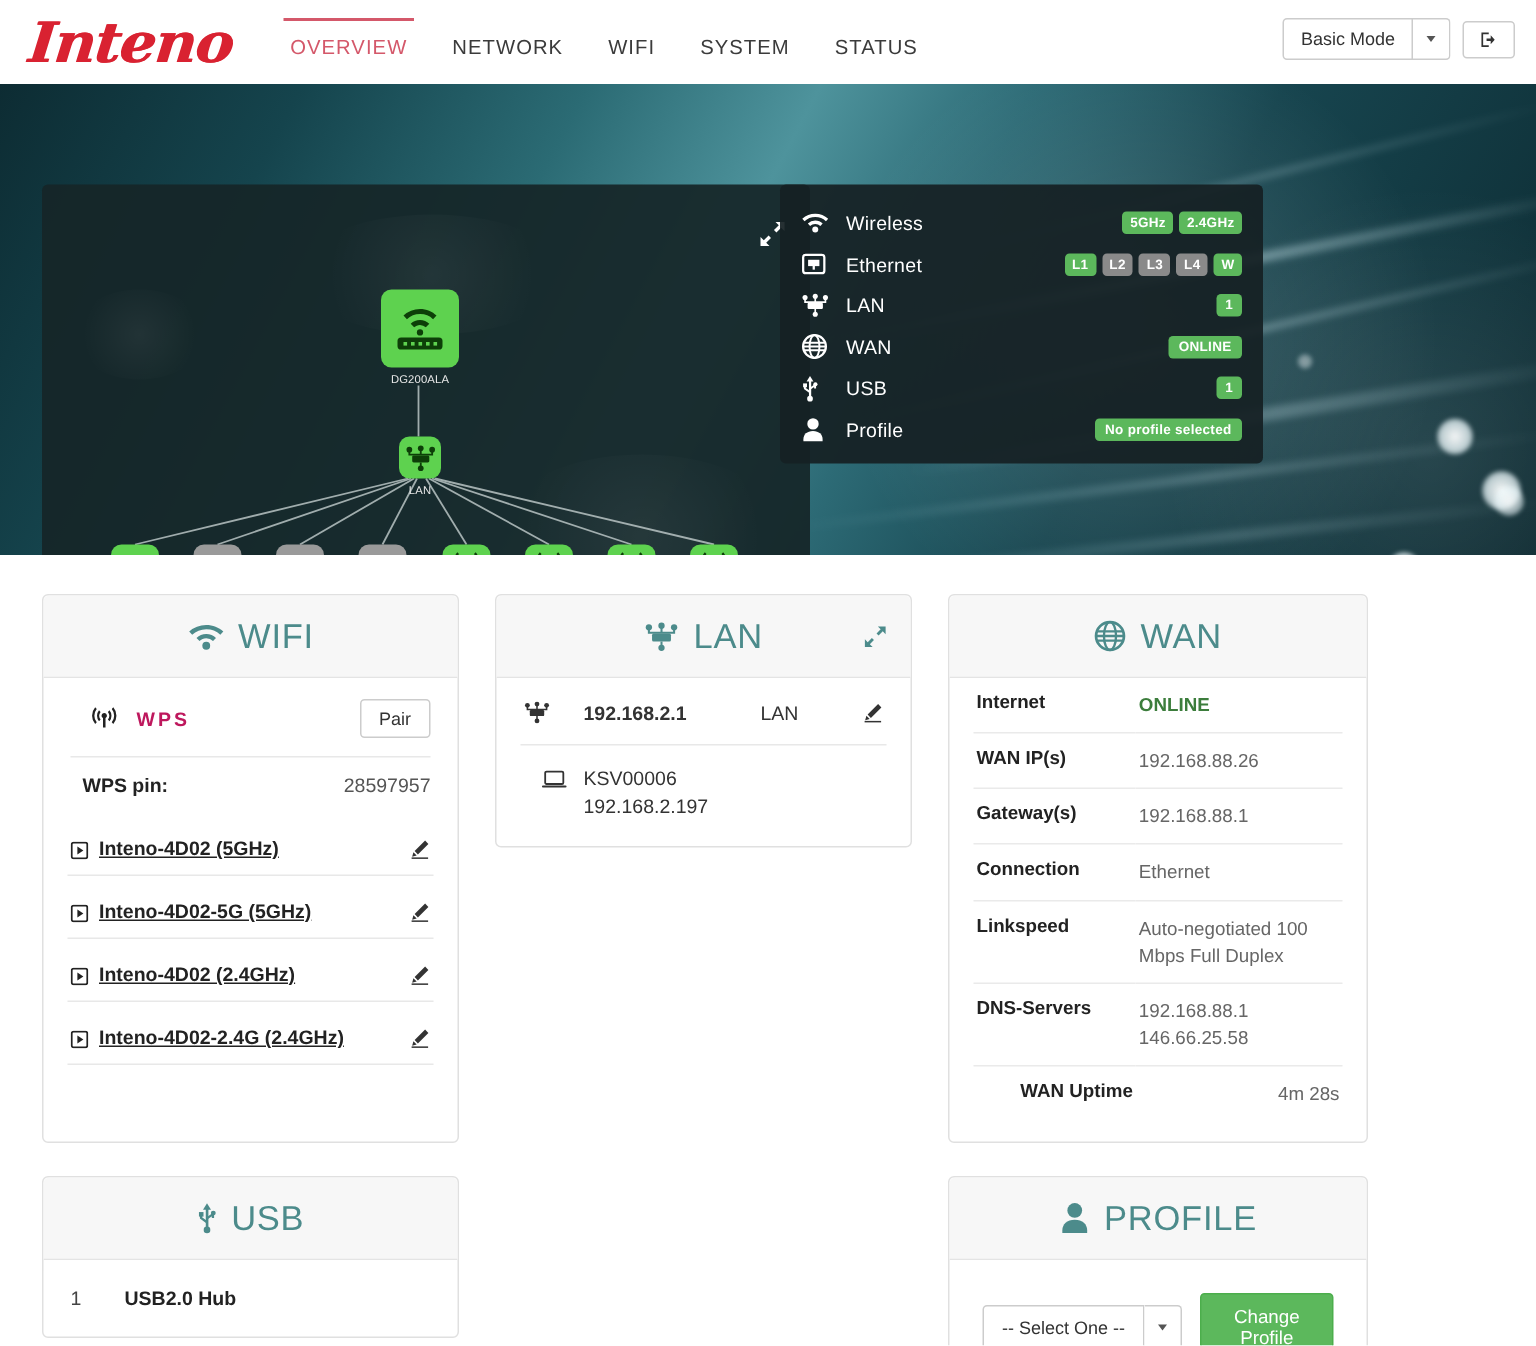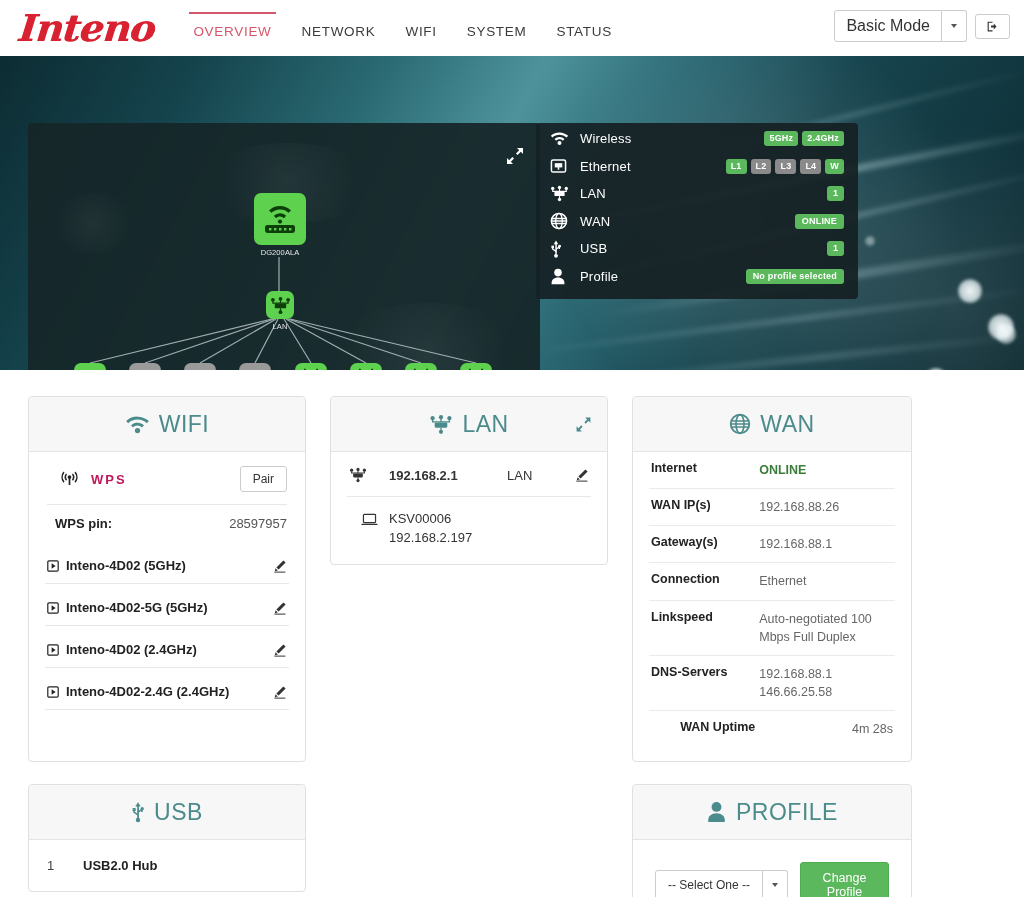--- a/index.html
+++ b/index.html
@@ -58,21 +58,21 @@
     display: flex;
     align-items: center;
     gap: 8px;
     padding-bottom: 4px;
   }
   .mode-group { display: flex; }
   .mode-btn {
     border: 1px solid #ccc;
     background: #fff;
     border-radius: 3px 0 0 3px;
-    font-size: 16px;
+    font-size: 12px;
     color: #333;
     padding: 6px 11px;
     cursor: pointer;
     font-family: "Liberation Sans", sans-serif;
   }
   .mode-caret {
     border: 1px solid #ccc;
     border-left: none;
     background: #fff;
     border-radius: 0 3px 3px 0;
@@ -167,25 +167,25 @@
     margin-top: 3px;
     font-size: 7.5px;
     color: #e8e8e8;
     white-space: nowrap;
     letter-spacing: 0.1px;
   }
 
   
   .statuspanel {
     position: absolute;
-    left: 536px; top: 67px;
+    left: 520px; top: 67px;
     width: 322px;
     background: rgba(22,32,36,0.93);
     border-radius: 4px;
-    padding: 2px 14px 9px 14px;
+    padding: 12px 14px 9px 14px;
   }
   .status-row {
     display: flex; align-items: center;
     height: 27.5px;
   }
   .status-ico {
     width: 30px; display: flex; align-items: center; justify-content: flex-start;
     color: #ffffff;
   }
   .status-name {
@@ -260,26 +260,27 @@
   }
   .wpspin-row {
     display: flex; align-items: center; justify-content: space-between;
     padding: 11px 2px 11px 10px;
     font-size: 13px;
     gap: 20px;
   }
   .wpspin-label { font-weight: bold; color: #222; }
   .wpspin-val { color: #555; }
   .ssid-row {
-    display: flex; align-items: center;
+    display: flex; align-items: flex-end;
     padding: 16px 2px 10px 2px;
     border-bottom: 1px solid #e8e8e8;
     font-size: 13px;
     color: #222;
     font-weight: bold;
+    text-decoration: underline;
   }
   .ssid-row:last-child { }
   .ssid-ico { margin-right: 7px; display: flex; align-items: center; }
   .ssid-name { flex: 1; }
   .edit-ico { cursor: pointer; display: flex; align-items: center; }
   .wifi-pad { height: 38px; }
 
   
   .lan-row {
     display: flex; align-items: center;

